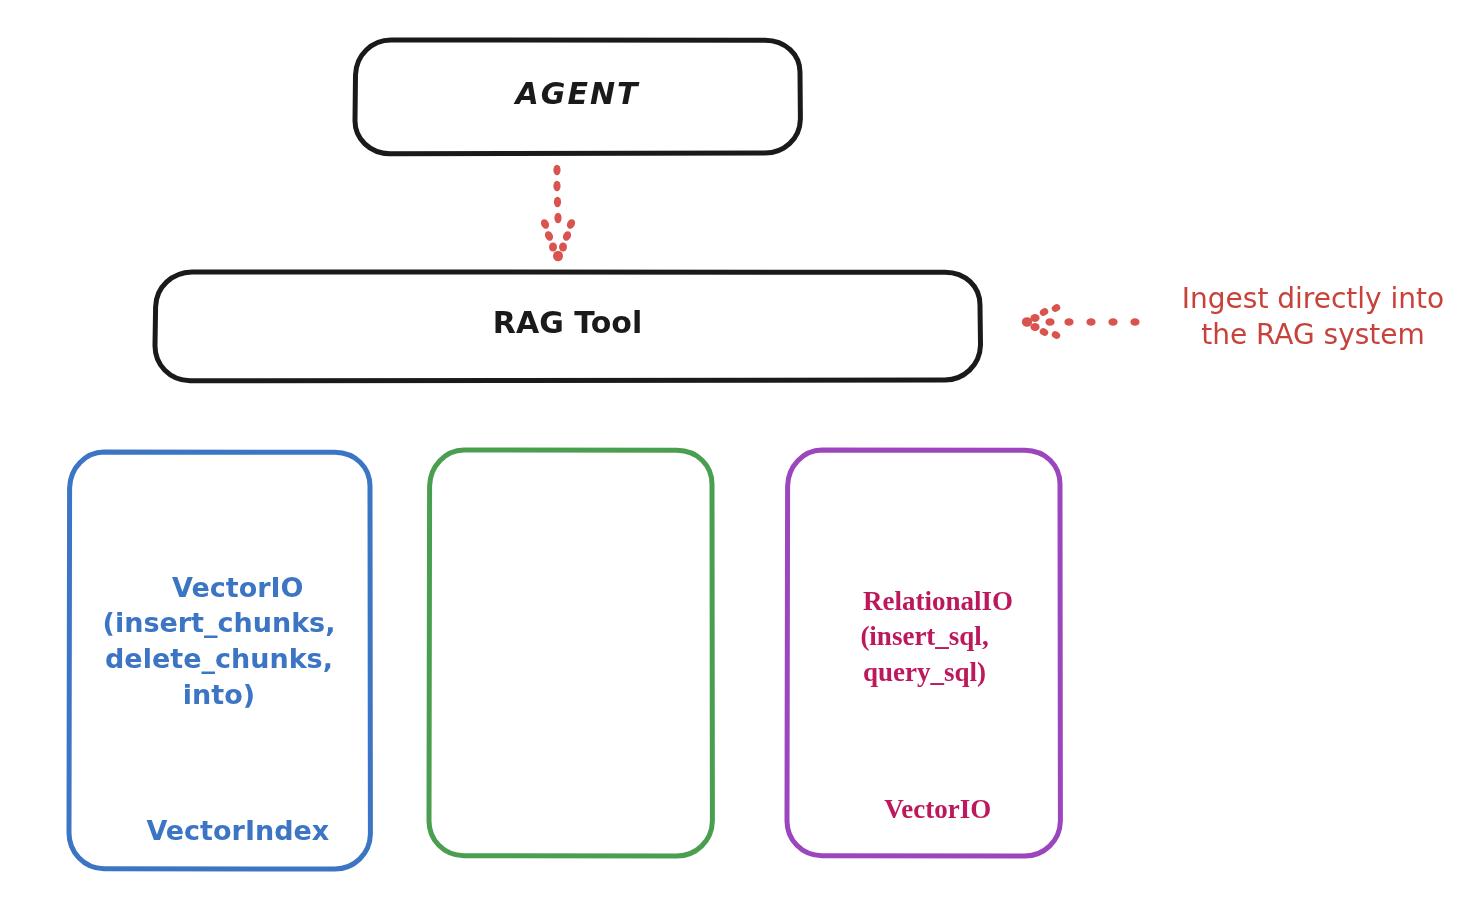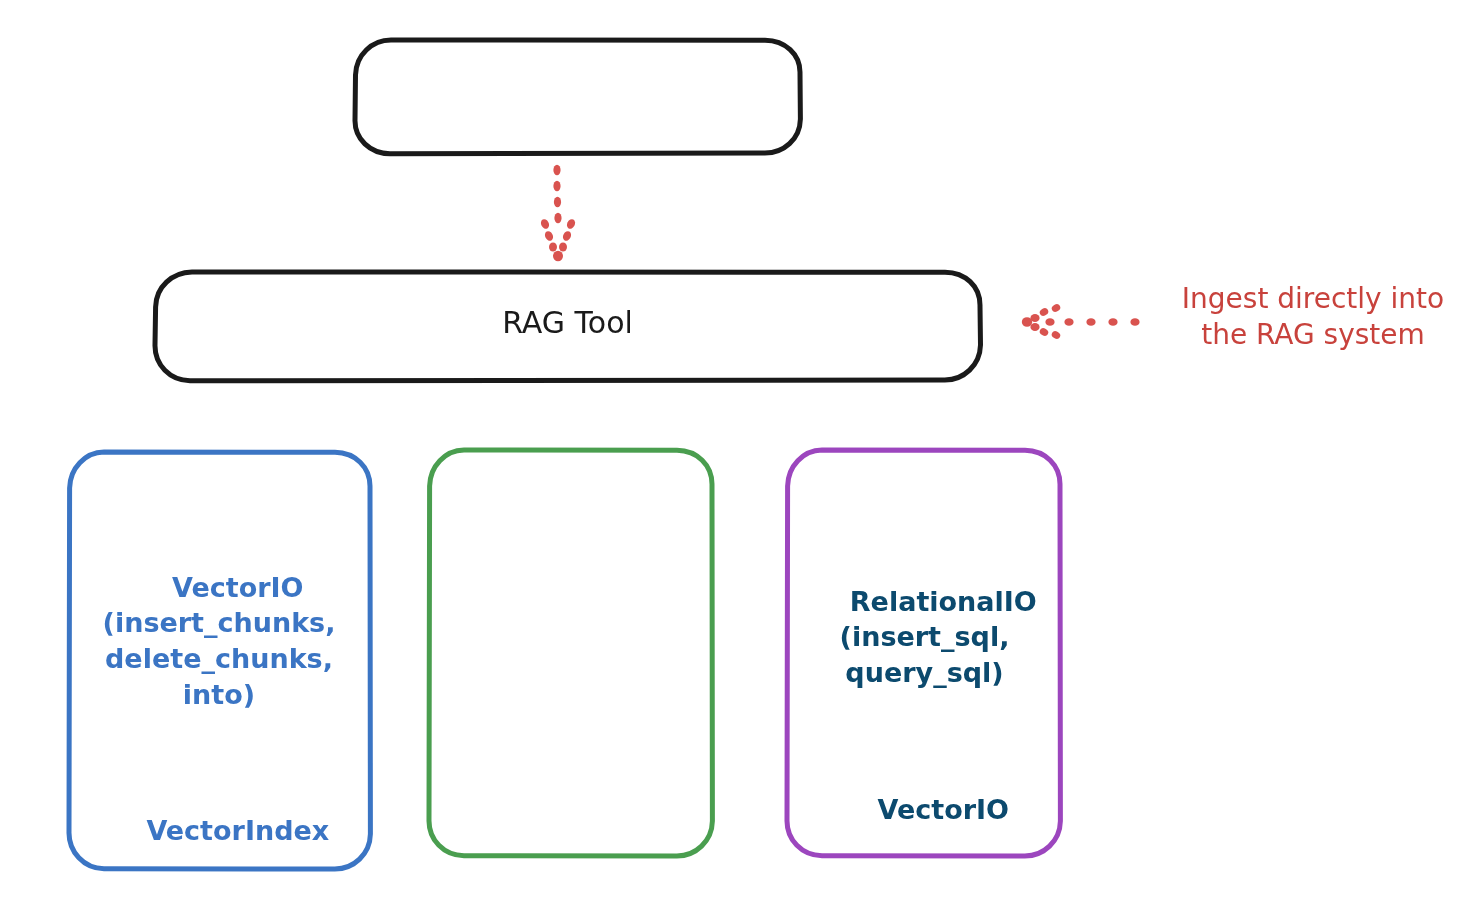--- a/index.html
+++ b/index.html
@@ -46,21 +46,21 @@
     letter-spacing: 2px;
     color: #1a1a1a;
   }
 
   
   #rag-tool-label {
     left: 155px;
     top: 305px;
     width: 825px;
     font-size: 30px;
-    font-weight: 400;
+    font-weight: 700;
     color: #1a1a1a;
   }
 
   
   .leaf-label {
     font-size: 27px;
     font-weight: 600;
     line-height: 1.32;
   }
   #vectorio-label {
@@ -72,21 +72,22 @@
   #keyvalueio-label {
     left: 428px;
     top: 548px;
     width: 285px;
     color: #4a9e4f;
   }
   #relationalio-label {
     left: 787px;
     top: 548px;
     width: 275px;
-    color: #0c4a6e;
+    color: #be185d;
+    font-family: Liberation Serif, serif;
   }
   .leaf-gap {
     display: block;
     height: 30px;
   }
 
   
   #ingest-note {
     position: absolute;
     left: 1148px;
@@ -183,20 +184,21 @@
              C 803 450.4 788 466 787.6 486
              L 787 820
              C 786.6 840 802 855.5 822 855.8
              L 1024 856
              C 1044 856.4 1060 841 1060.4 821
              L 1060 485
              C 1060.4 465 1045 450.4 1025 450.2
              Z" fill="#ffffff" stroke="#9c46be" stroke-width="5" stroke-linecap="round" stroke-linejoin="round"></path>
   </svg>
 
+  <div class="node-label" id="agent-label">AGENT</div>
 
   <div class="node-label" id="rag-tool-label">RAG Tool</div>
 
   <div class="node-label leaf-label" id="vectorio-label">
     <span>VectorIO
 (insert_chunks,
 delete_chunks,
 into)</span>
     <span class="leaf-gap"></span>
     <span>VectorIndex</span>

